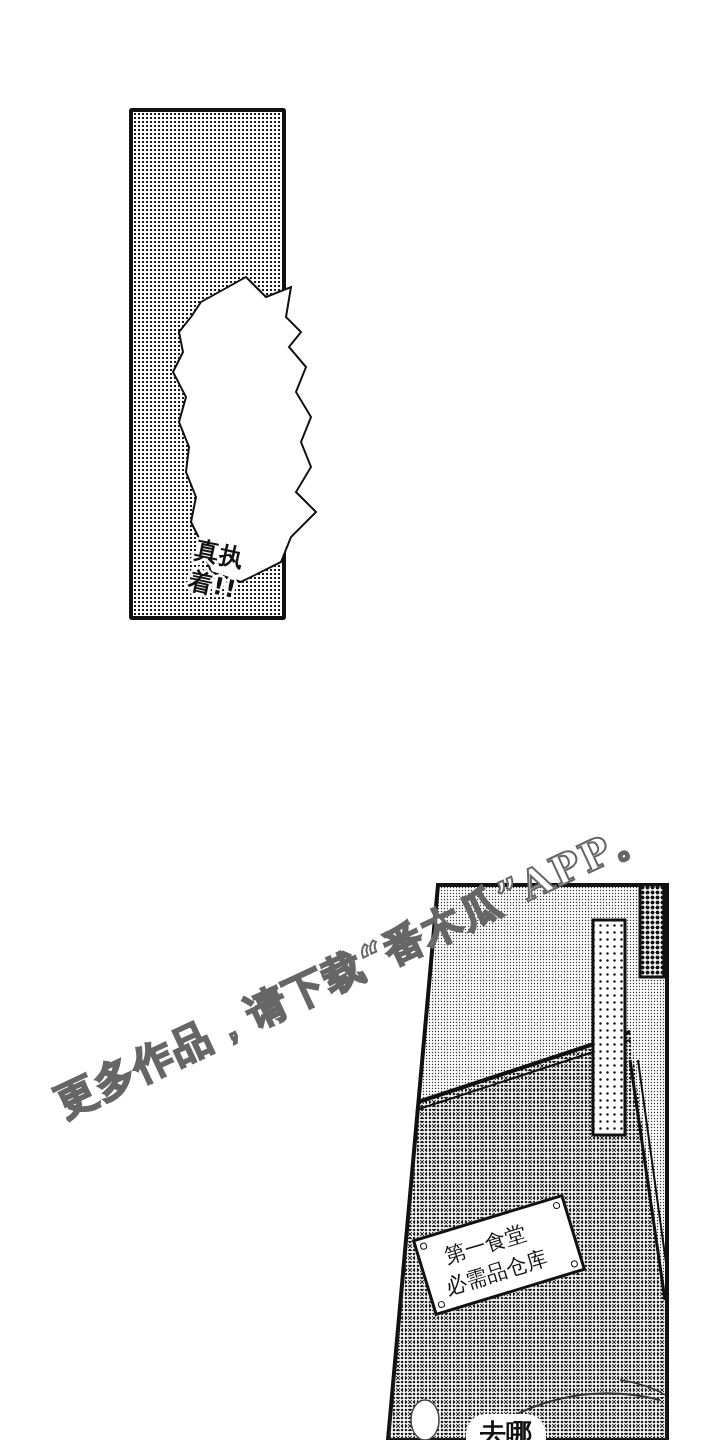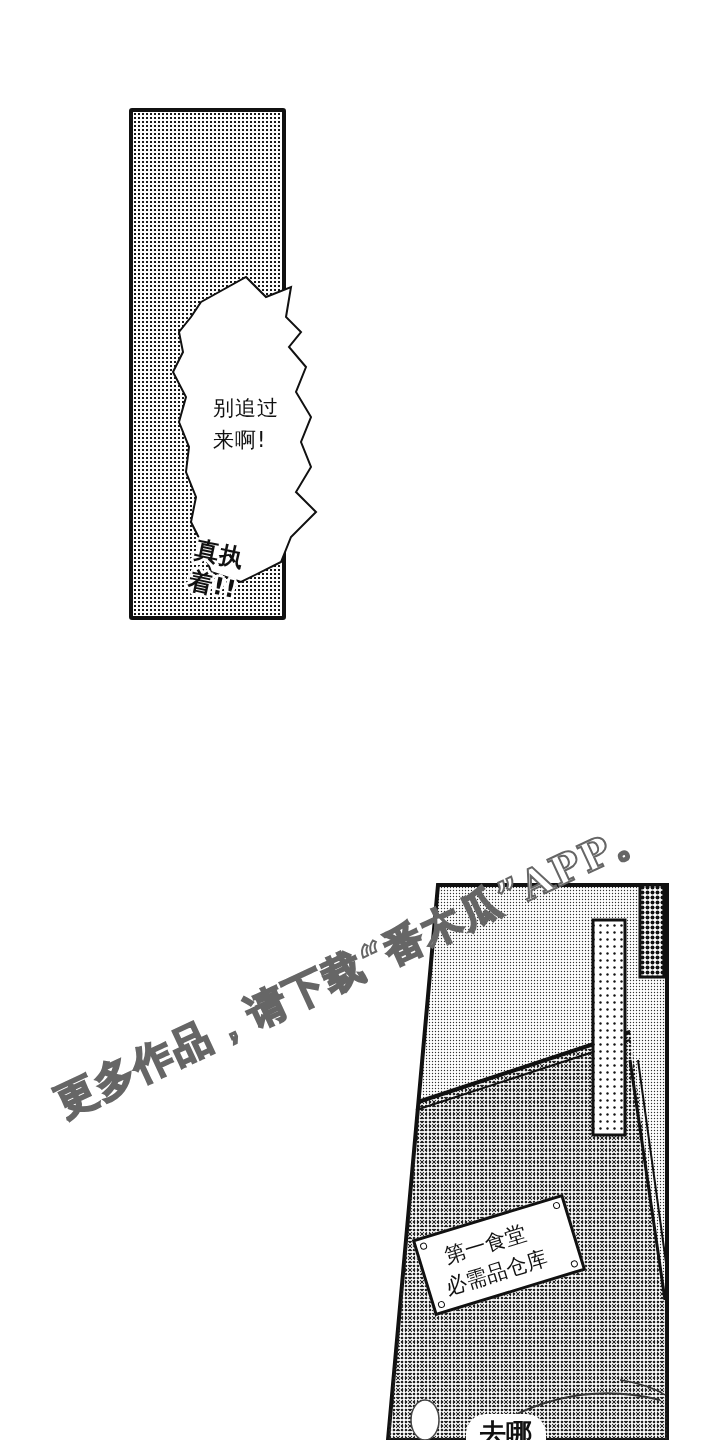--- a/index.html
+++ b/index.html
@@ -37,24 +37,20 @@
     padding: 2px 14px 0;
   }
 </style>
 </head>
 <body>
 
 <div class="abs panel1">
   <svg class="abs" style="left:38px; top:160px;" width="150" height="340" viewBox="0 0 150 340">
     <path d="M30,30 L75,5 L95,25 L120,15 L115,45 L130,60 L118,75 L135,95 L125,120 L140,145 L130,170 L140,195 L125,220 L145,240 L120,265 L110,290 L70,310 L40,300 L30,270 L20,250 L25,225 L15,200 L18,175 L8,150 L15,125 L2,100 L12,80 L8,60 L20,45 Z" fill="#fff" stroke="#111" stroke-width="2"></path>
   </svg>
-  <div class="abs speech-text" style="left:80px; top:280px;">
-    <div>别追过</div>
-    <div>来啊!</div>
-  </div>
   <div class="abs sfx" style="left:58px; top:430px;">真执着!!</div>
 </div>
 
 <svg class="abs" style="left:380px; top:880px;" width="340" height="560" viewBox="0 0 340 560">
   <defs>
     <pattern id="fine" width="3" height="3" patternUnits="userSpaceOnUse">
         <circle cx="1.5" cy="1.5" r="0.7" fill="#333"></circle>
       </pattern>
     <pattern id="mid" width="4" height="4" patternUnits="userSpaceOnUse">
         <circle cx="2" cy="2" r="1.3" fill="#222"></circle>

